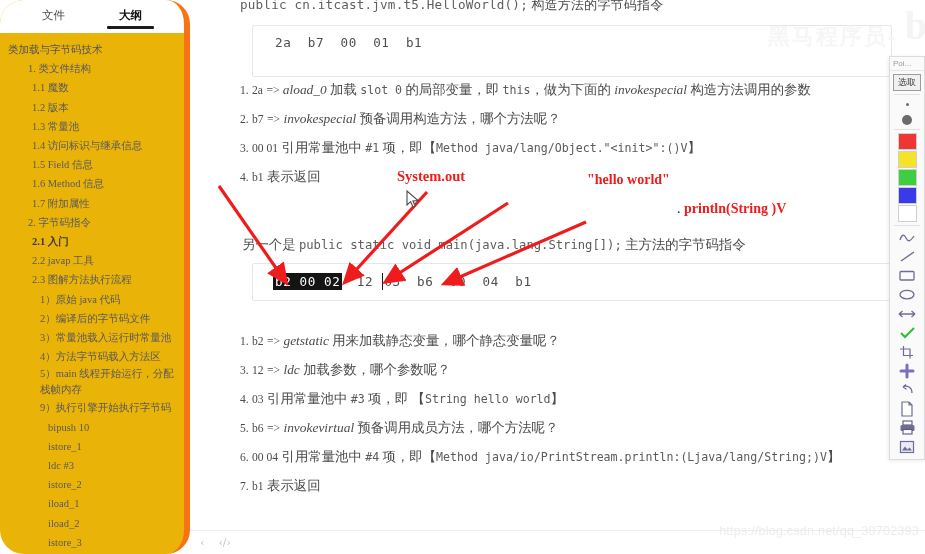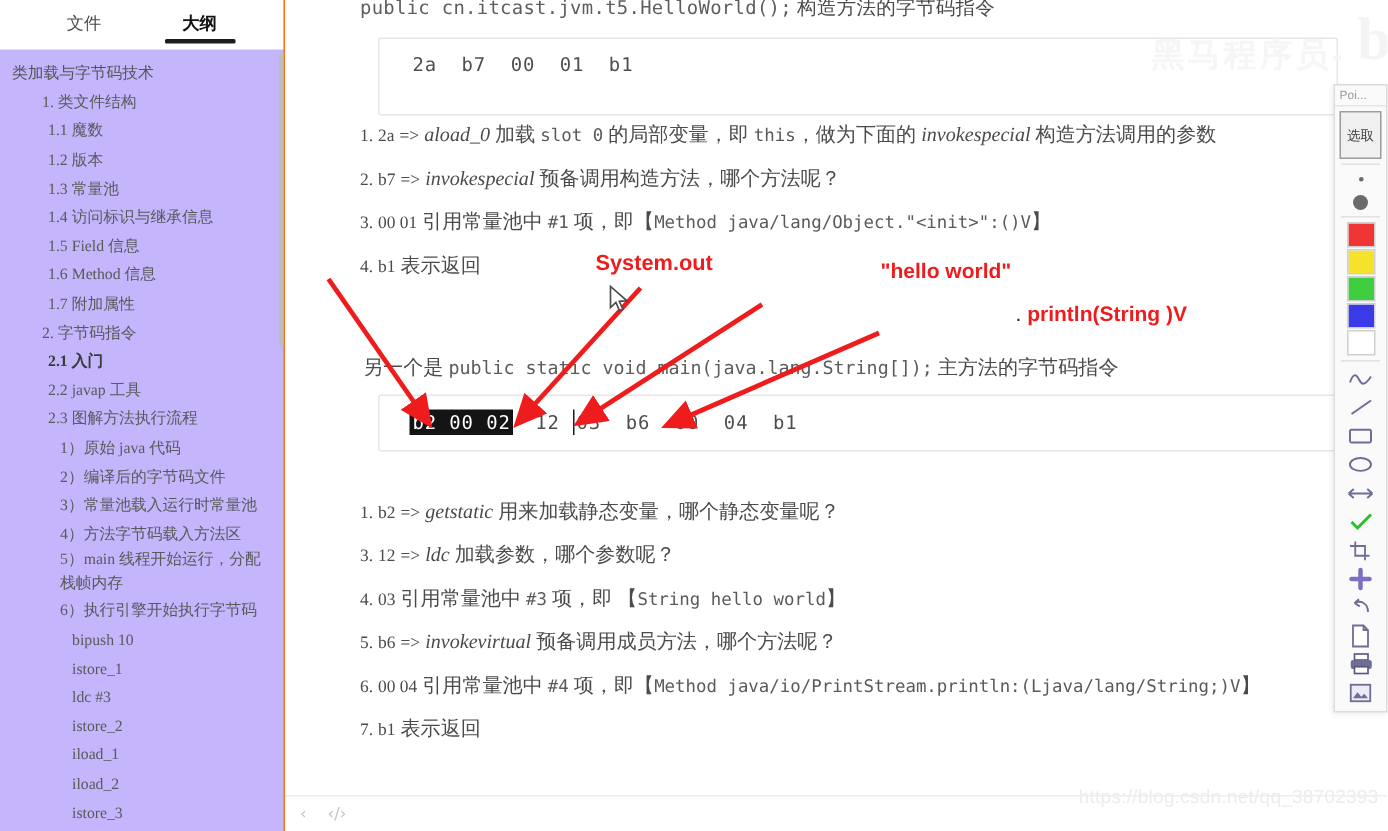--- a/index.html
+++ b/index.html
@@ -6,23 +6,24 @@
   body{
     width:925px;height:554px;overflow:hidden;position:relative;
     background:#ffffff;
     font-family:"Liberation Serif","DejaVu Serif",serif;
     -webkit-font-smoothing:antialiased;
   }
   .app{position:absolute;inset:0;display:flex;}
 
   
   .sidebar{
-    width:190px;height:554px;background:#c4b5fd;position:relative;
-    border-right:1px solid #f97316;flex:0 0 190px;box-sizing:border-box;
+    width:190px;height:554px;background:#eab308;position:relative;
+    border-right:6px solid #f97316;flex:0 0 190px;box-sizing:border-box;
     overflow:hidden;
+    border-radius:24px;
   }
   .sb-tabs{height:33px;display:flex;align-items:flex-start;justify-content:center;gap:46px;
     padding-top:6px;box-sizing:border-box;background:#fff;}
   .sb-tab{font-family:"Liberation Sans","DejaVu Sans",sans-serif;font-size:11.5px;color:#4b4b4b;
     position:relative;padding:2px 4px 6px;cursor:pointer;white-space:nowrap;}
   .sb-tab.active{color:#111;font-weight:bold;}
   .sb-tab.active::after{content:"";position:absolute;left:-8px;right:-8px;bottom:0;height:3px;background:#1c1c1c;border-radius:1px;}
 
   .sb-scroll{position:absolute;top:34px;left:0;right:0;bottom:0;overflow:hidden;}
   .toc{padding:6px 0 0 0;margin:0;}
@@ -77,21 +78,21 @@
   .para{
     position:absolute;left:52px;
     font-family:"Liberation Serif","DejaVu Serif",serif;
     font-size:13.4px;color:#4b4b4b;white-space:nowrap;
   }
   .para .mono{font-family:"DejaVu Sans Mono","Liberation Mono",monospace;font-size:12.2px;color:#5c5c5c;}
 
   
   .anno{
     position:absolute;color:#ee1c1c;font-weight:bold;
-    font-family:Liberation Sans, sans-serif;
+    font-family:Liberation Serif, serif;
     white-space:nowrap;z-index:30;
   }
   .anno.a1{left:207px;top:168px;font-size:14.5px;}
   .anno.a2{left:397px;top:172px;font-size:14px;}
   .anno.a3{left:487px;top:201px;font-size:14px;text-align:right;}
   .arrowsvg{position:absolute;left:0;top:0;width:100%;height:100%;pointer-events:none;z-index:25;}
 
   .cursor{position:absolute;left:216px;top:190px;z-index:40;}
 
   
@@ -120,21 +121,21 @@
     background:#fafafa;border:1px solid #dcdcdc;box-sizing:border-box;
     box-shadow:-1px 1px 4px rgba(0,0,0,.08);z-index:50;
     display:flex;flex-direction:column;align-items:center;padding-bottom:3px;
   }
   .tb-title{
     width:100%;height:14px;line-height:14px;text-align:left;padding-left:3px;box-sizing:border-box;
     font-family:"Liberation Sans","DejaVu Sans",sans-serif;font-size:8px;color:#9a9a9a;
     border-bottom:1px solid #e6e6e6;overflow:hidden;white-space:nowrap;
   }
   .tb-btn{
-    width:28px;height:32px;margin:3px 0 1px;border:1px solid #9c9c9c;background:#f0f0f0;
+    width:28px;height:17px;margin:3px 0 1px;border:1px solid #9c9c9c;background:#f0f0f0;
     display:flex;align-items:center;justify-content:center;
     font-family:"Liberation Sans","DejaVu Sans",sans-serif;font-size:9px;color:#3f3f3f;
     overflow:hidden;cursor:pointer;box-sizing:border-box;
   }
   .tb-sep{width:26px;height:1px;background:#e2e2e2;margin:2px 0;}
   .tb-dotrow{height:15px;display:flex;align-items:center;justify-content:center;cursor:pointer;}
   .tb-dot-s{width:3px;height:3px;border-radius:50%;background:#6b6b6b;}
   .tb-dot-l{width:10px;height:10px;border-radius:50%;background:#6b6b6b;}
   .tb-sw{width:19px;height:17px;margin:1px 0;border:1px solid #cfcfcf;cursor:pointer;box-sizing:border-box;}
   .tb-ic{width:26px;height:19px;display:flex;align-items:center;justify-content:center;cursor:pointer;}
@@ -163,21 +164,21 @@
           <div class="toc-item l2">1.7 附加属性</div>
           <div class="toc-item l1">2. 字节码指令</div>
           <div class="toc-item l2 bold">2.1 入门</div>
           <div class="toc-item l2">2.2 javap 工具</div>
           <div class="toc-item l2">2.3 图解方法执行流程</div>
           <div class="toc-item l3">1）原始 java 代码</div>
           <div class="toc-item l3">2）编译后的字节码文件</div>
           <div class="toc-item l3">3）常量池载入运行时常量池</div>
           <div class="toc-item l3">4）方法字节码载入方法区</div>
           <div class="toc-item l3 wrap">5）main 线程开始运行，分配栈帧内存</div>
-          <div class="toc-item l3">6）执行引擎开始执行字节码</div>
+          <div class="toc-item l3">9）执行引擎开始执行字节码</div>
           <div class="toc-item l4">bipush 10</div>
           <div class="toc-item l4">istore_1</div>
           <div class="toc-item l4">ldc #3</div>
           <div class="toc-item l4">istore_2</div>
           <div class="toc-item l4">iload_1</div>
           <div class="toc-item l4">iload_2</div>
           <div class="toc-item l4">istore_3</div>
         </div>
     </div>
     <div class="sb-thumb"></div>

